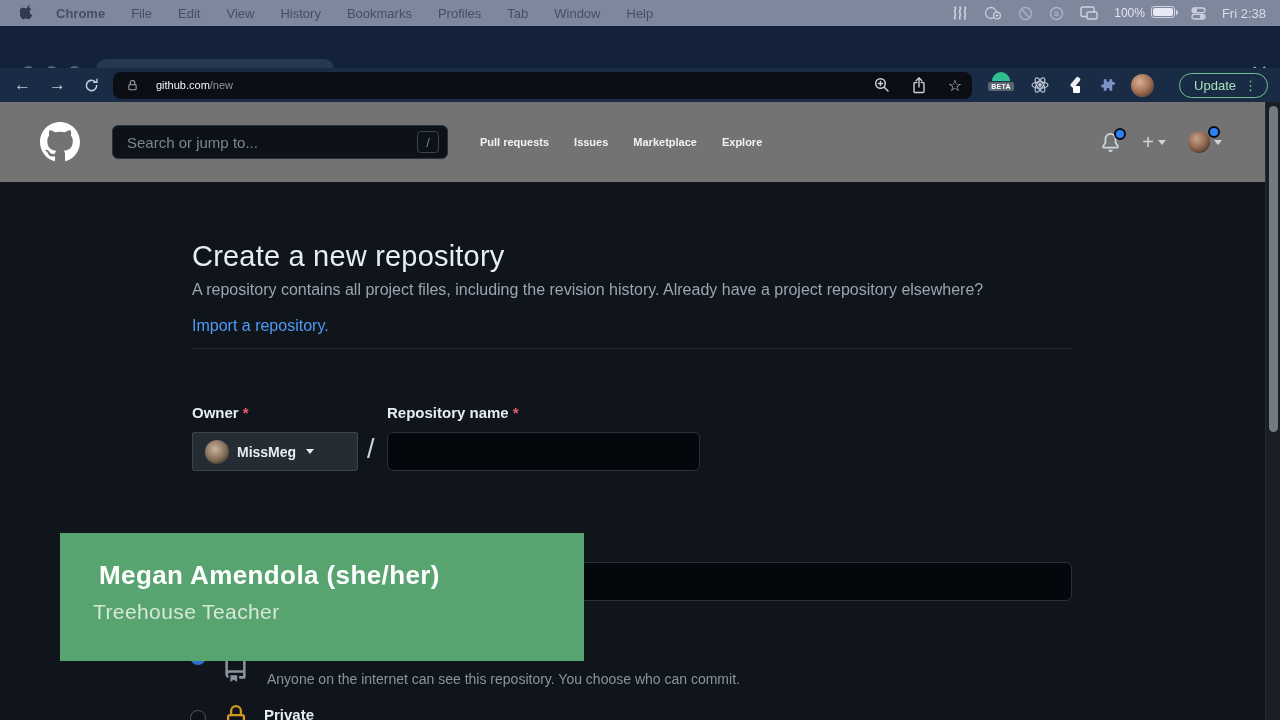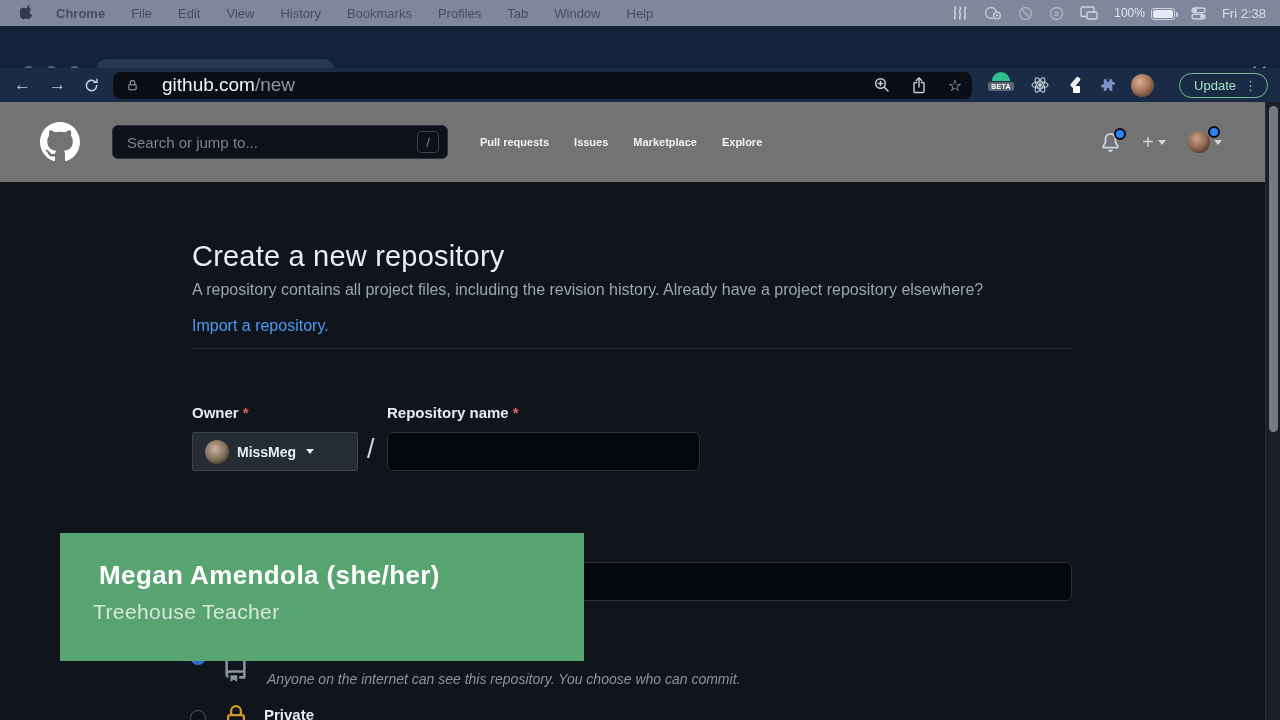--- a/index.html
+++ b/index.html
@@ -11,21 +11,21 @@
   .menubar { position:absolute; top:0; left:0; width:1280px; height:26px;
     background:#7e879c; display:flex; align-items:center; color:#454e66;
     font-size:13px; }
   .menubar .apple { margin-left:20px; width:14px; height:16px; display:flex; align-items:center; }
   .menu-items { display:flex; margin-left:22px; gap:26px; }
   .menu-items span { cursor:default; }
   .menu-items span:first-child { font-weight:bold; }
   .menubar-right { margin-left:auto; display:flex; align-items:center; gap:16px;
     margin-right:14px; color:#dde1ee; }
   .mb-icon { display:flex; align-items:center; opacity:.85; }
-  .battery-wrap { display:flex; align-items:flex-end; gap:6px; font-size:12px; color:#e3e6f2; }
+  .battery-wrap { display:flex; align-items:flex-start; gap:6px; font-size:12px; color:#e3e6f2; }
   .battery { width:24px; height:12px; border:1px solid #cfd3e2; border-radius:3px; position:relative; }
   .battery::after { content:""; position:absolute; right:-4px; top:3px; width:2px; height:5px;
     background:#cfd3e2; border-radius:0 2px 2px 0; }
   .battery .fill { position:absolute; inset:1px; background:#e7eaf5; border-radius:2px; }
   .clock { font-size:13px; color:#d8dcea; }
 
   
   .tabstrip { position:absolute; top:26px; left:0; width:1280px; height:42px; background:#13223a; }
   .traffic { position:absolute; top:40px; left:22px; display:flex; gap:10px; }
   .traffic .dot { width:13px; height:13px; border-radius:50%; background:#5b6371; }
@@ -41,21 +41,21 @@
   .tab-chevron { position:absolute; right:14px; top:40px; }
 
   
   .addrbar { position:absolute; top:68px; left:0; width:1280px; height:34px; background:#1a2b45;
     display:flex; align-items:center; }
   .nav-btns { display:flex; align-items:center; gap:18px; margin-left:14px; color:#c2cbd8;
     font-size:17px; }
   .urlfield { margin-left:14px; width:897px; height:27px; background:#0b0e14; border-radius:8px;
     display:flex; align-items:center; padding:0 10px; }
   .urlfield .lock { margin-left:4px; display:flex; }
-  .url-text { margin-left:24px; font-size:19px; color:#f2f4f8; }
+  .url-text { margin-left:18px; font-size:11px; color:#f2f4f8; }
   .url-text .path { color:#8d97a6; }
   .url-right { margin-left:auto; display:flex; align-items:center; gap:22px; color:#c6cfda; }
   .ext-area { display:flex; align-items:center; gap:15px; margin-left:14px; }
   .beta-ext { position:relative; width:30px; height:26px; display:flex; flex-direction:column; align-items:center; }
   .beta-dome { width:18px; height:9px; background:#2fbf8f; border-radius:9px 9px 0 0; }
   .beta-chip { margin-top:1px; background:#5c6470; color:#fff; font-size:7px; font-weight:bold;
     padding:1px 3px; border-radius:2px; letter-spacing:.3px; }
   .avatar { width:23px; height:23px; border-radius:50%;
     background:radial-gradient(circle at 38% 35%, #d9b08f 0%, #a8765a 45%, #5d4436 80%); }
   .update-btn { margin-left:10px; margin-right:12px; height:25px; border:1.5px solid #6fc08c;
@@ -113,21 +113,21 @@
   .hint .sugg { color:#3fb950; font-weight:bold; }
   .desc-input { position:absolute; top:380px; left:192px; width:880px; height:39px;
     background:#04070c; border:1px solid #2a313a; border-radius:6px; outline:none;
     color:#e6edf3; font-size:14px; padding:0 10px; font-family:"Liberation Sans",sans-serif; }
 
   .radio { width:16px; height:16px; border-radius:50%; background:#0d1117; }
   .radio.selected { border:4px solid #316dca; }
   .radio.unselected { border:1px solid #4b535d; }
   .public-row-radio { position:absolute; top:467px; left:190px; }
   .public-row-icon { position:absolute; top:473px; left:222px; }
-  .public-desc { position:absolute; top:489px; left:267px; color:#8b949e; font-size:14px;font-style:italic; }
+  .public-desc { position:absolute; top:489px; left:267px; color:#8b949e; font-size:14px; }
   .private-row-radio { position:absolute; top:528px; left:190px; }
   .private-row-icon { position:absolute; top:523px; left:224px; }
   .private-label { position:absolute; top:524px; left:264px; color:#e6edf3;
     font-size:15px; font-weight:bold; }
 
   
   .lower-third { position:absolute; left:60px; top:533px; width:524px; height:128px;
     background:#57a471; z-index:5; padding:27px 0 0 30px; }
   .lt-name { color:#ffffff; font-size:26px; font-weight:bold; letter-spacing:.4px;margin-left:9px; }
   .lt-role { margin-top:9px; margin-left:3px; color:#d6e8d8; font-size:21px; letter-spacing:.4px; }

